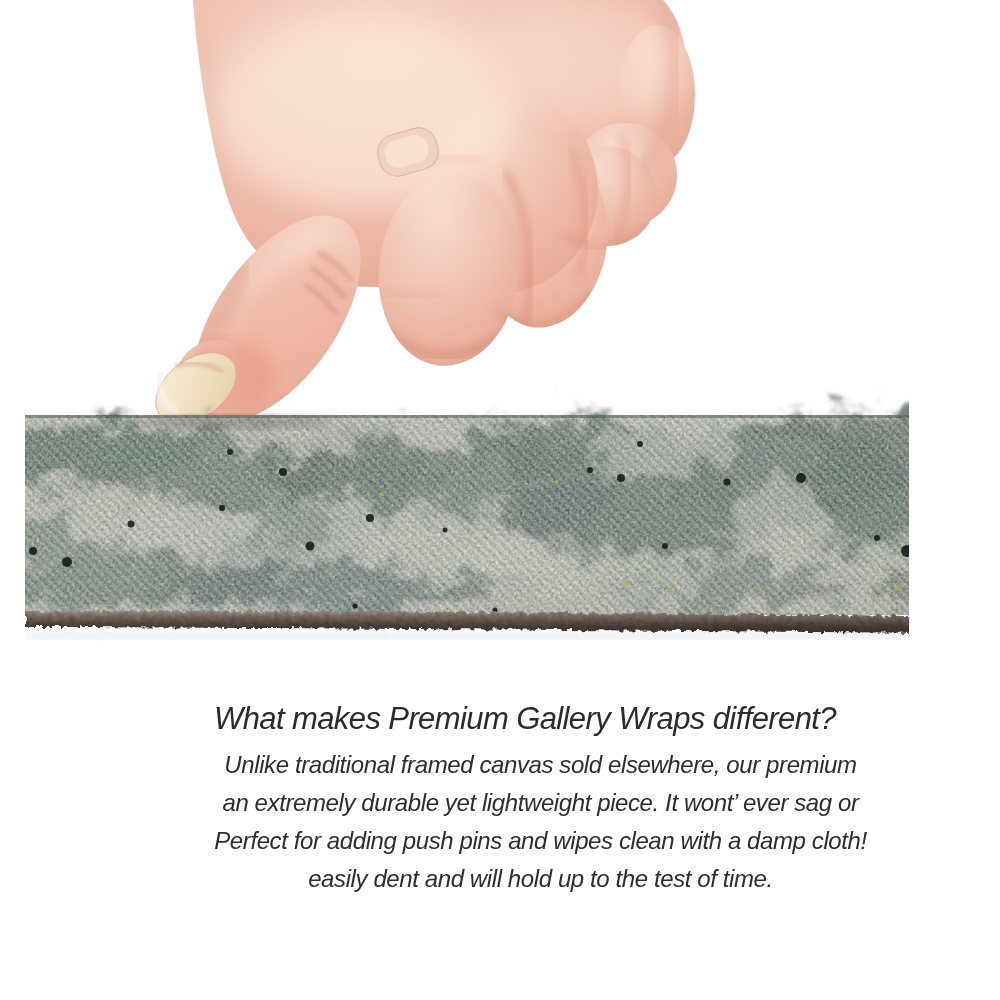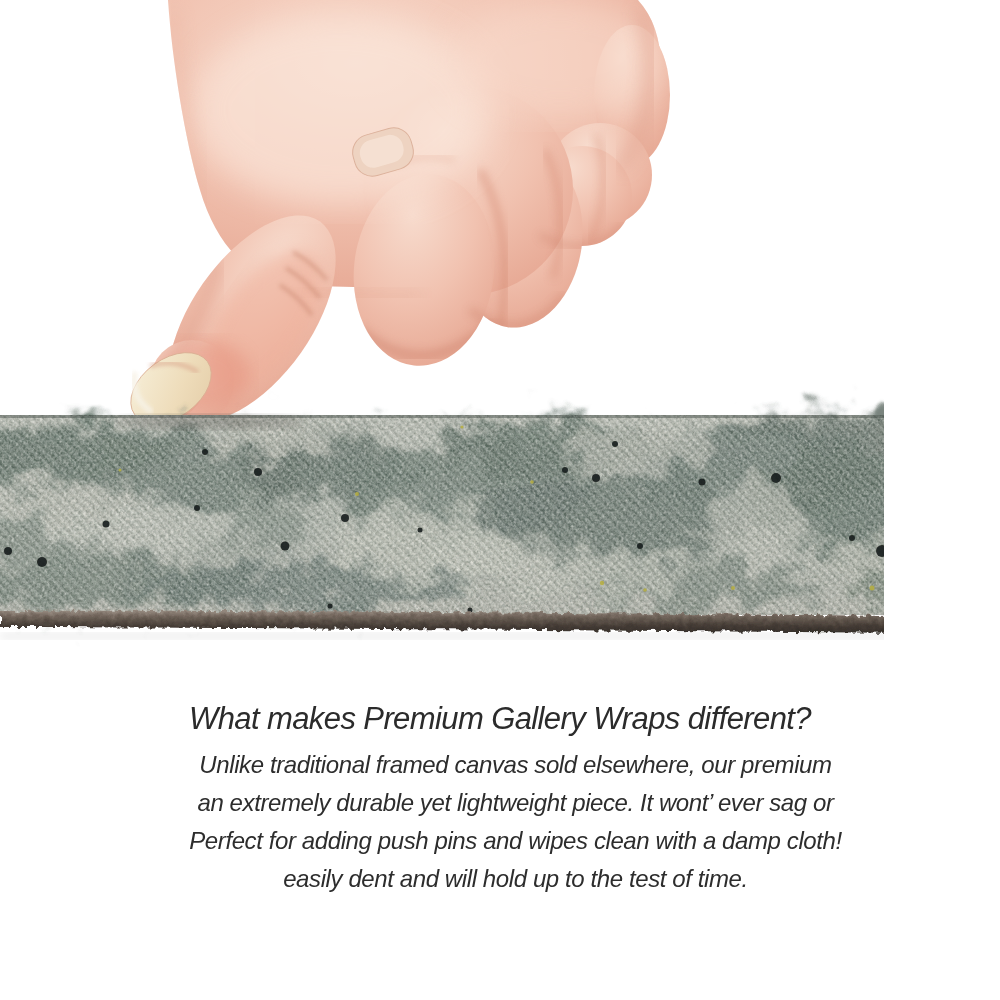--- a/index.html
+++ b/index.html
@@ -1,18 +1,18 @@
 <!DOCTYPE html>
 <html><head>
 <meta charset="utf-8">
 <style>
   html,body{margin:0;padding:0;background:#ffffff;}
   .stage{
     position:relative;width:884px;height:1000px;background:#ffffff;
-    overflow:hidden;font-family:"Liberation Sans",sans-serif;
+    overflow:hidden;font-family:"Liberation Sans",sans-serif;margin-left:25px;
   }
   .stage svg.art{position:absolute;left:0;top:0;width:1000px;height:1000px;display:block;}
   .copy{
     position:absolute;top:700px;left:0;width:1000px;text-align:center;
     font-style:italic;color:#2d2d2d;
   }
   .copy h2{
     margin:0 0 9px 0;font-weight:400;font-size:31px;line-height:1.2;
     letter-spacing:-0.6px;font-style:italic;color:#2b2b2b;
   }

